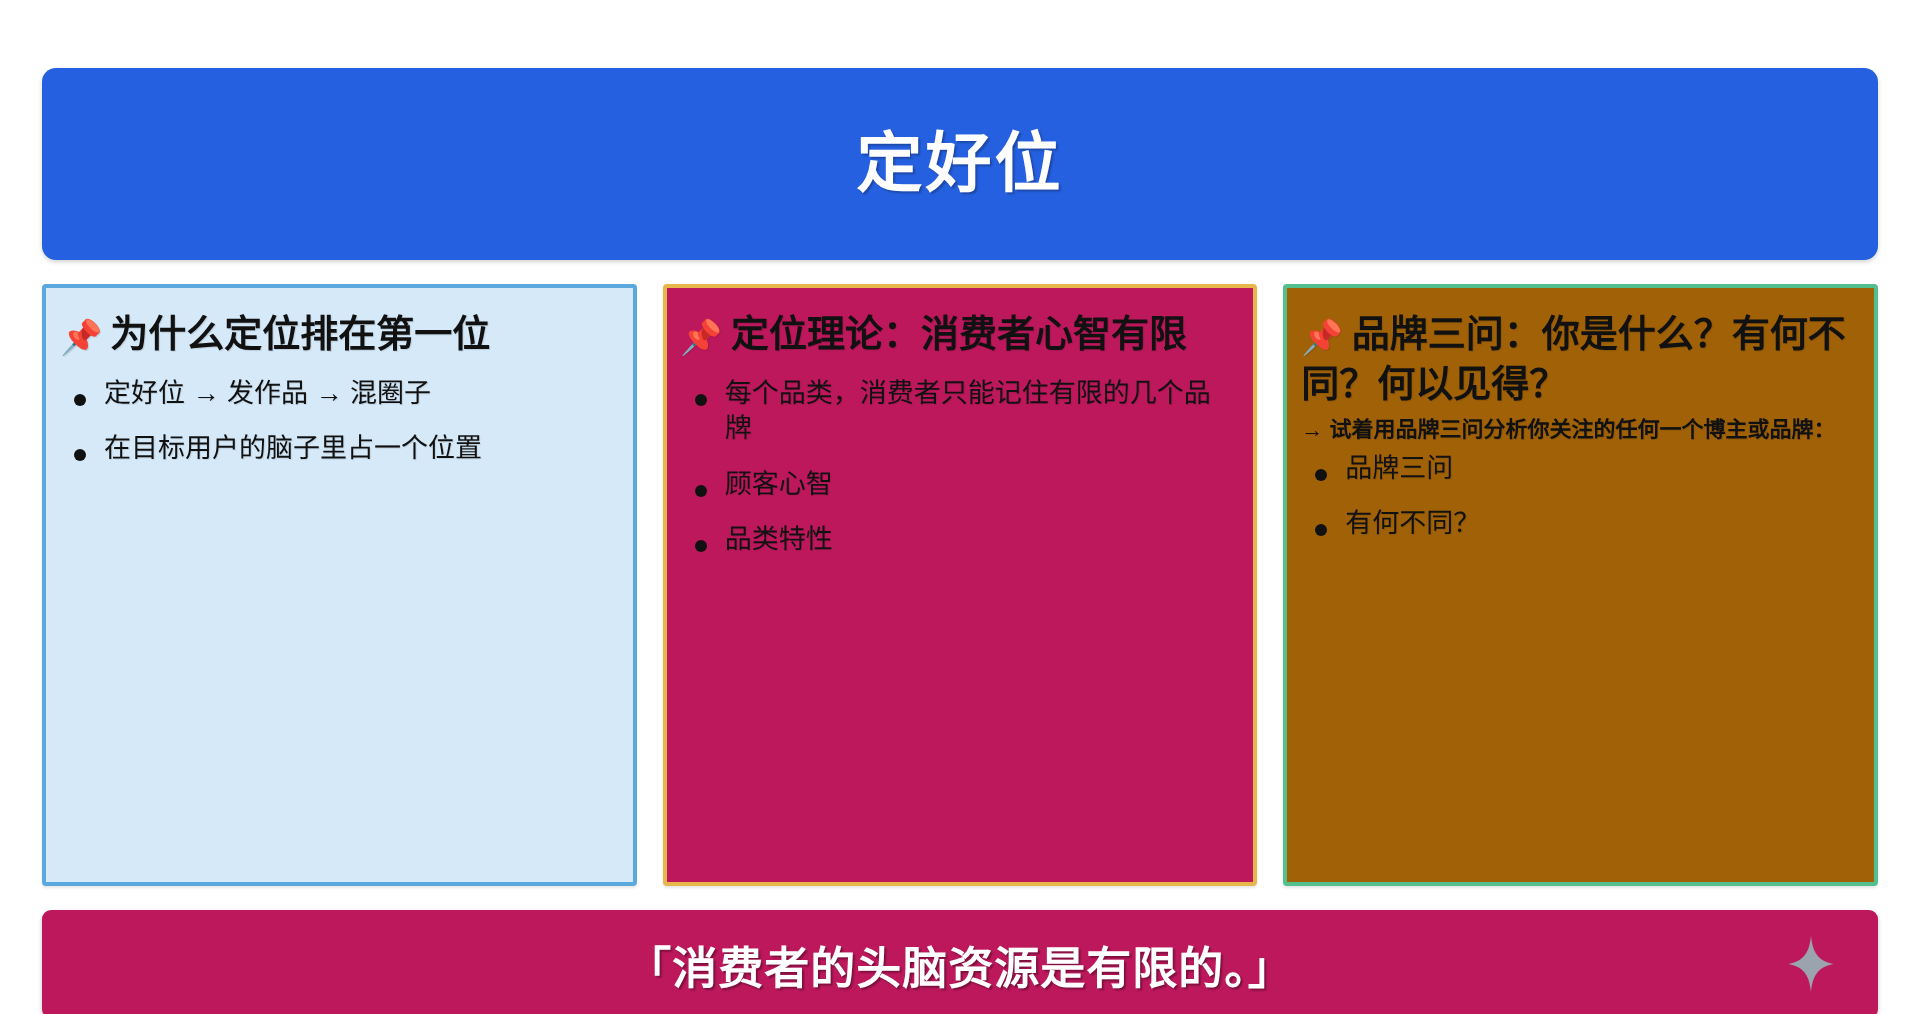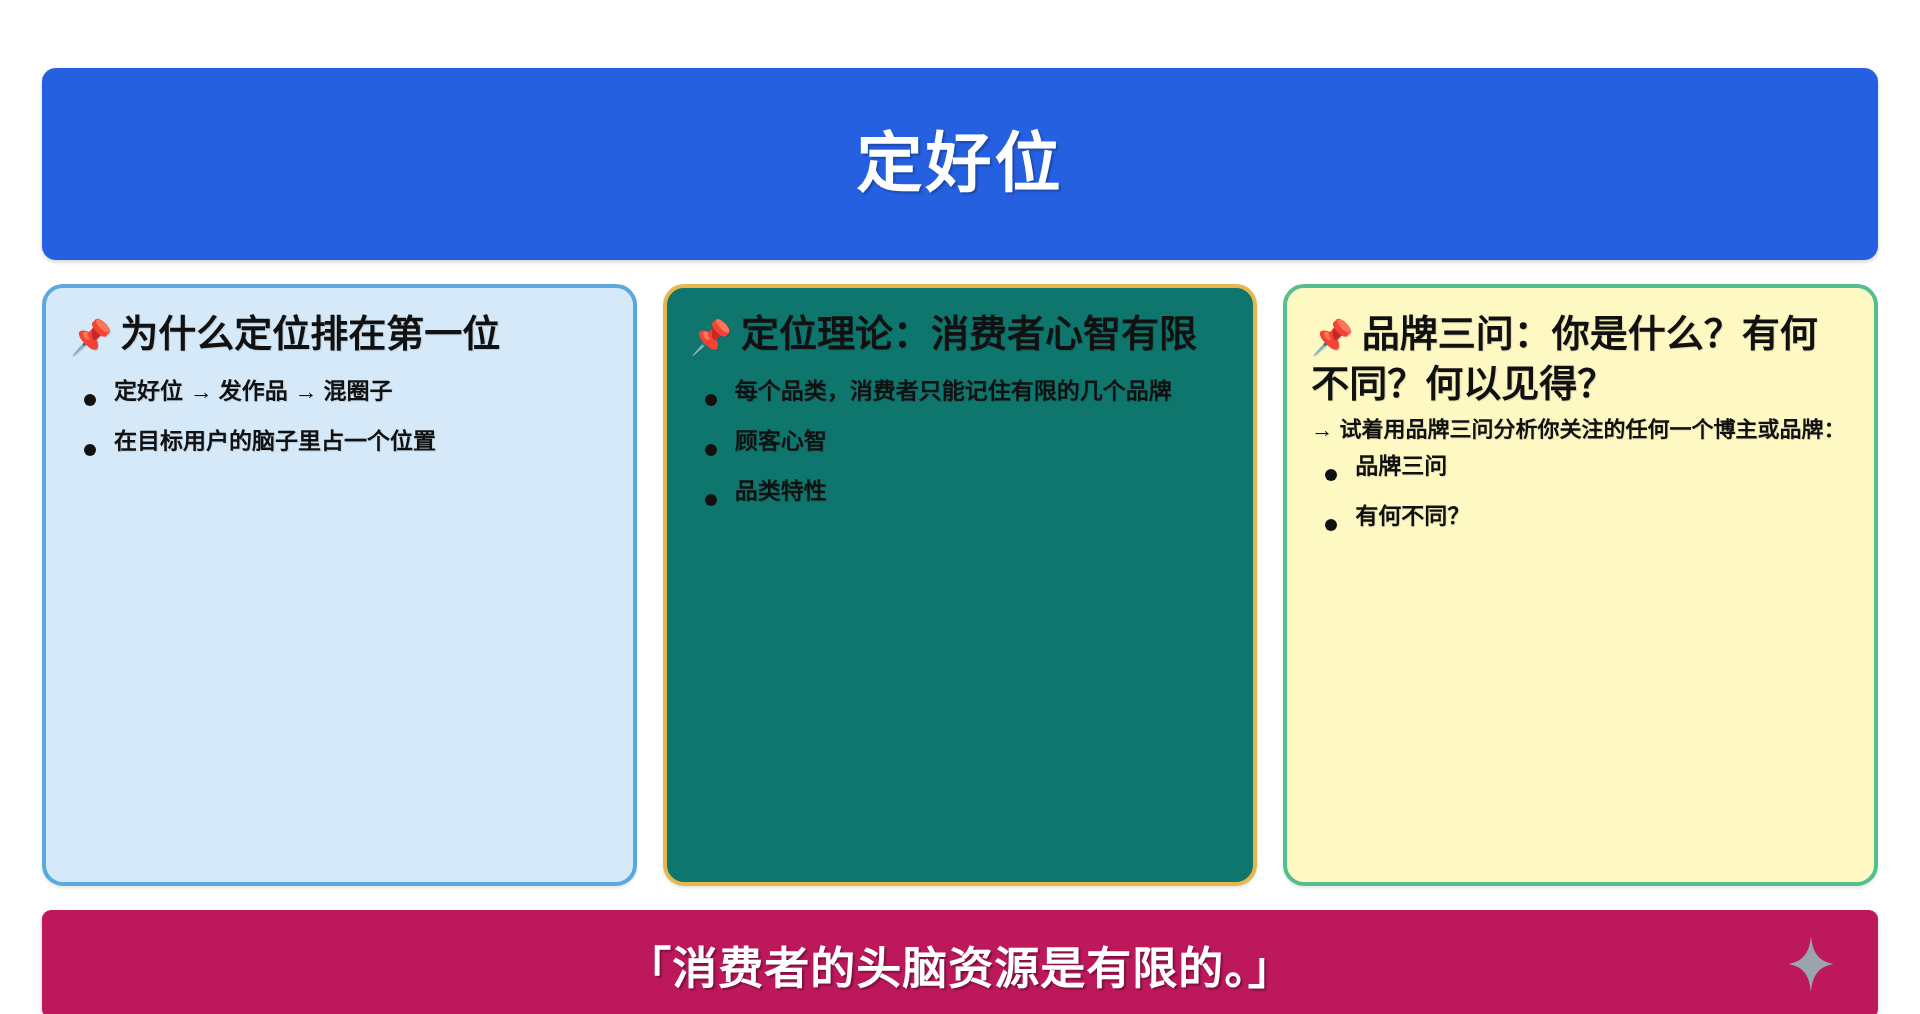--- a/index.html
+++ b/index.html
@@ -56,30 +56,30 @@
   
   .cards {
     flex: 1 1 auto;
     display: flex;
     gap: 26px;
     min-height: 0;
   }
 
   .card {
     flex: 1 1 0;
-    border-radius: 21px;
+    border-radius: 4px;
     border: 4px solid #0c4a6e;
-    padding: 22px 24px 20px 24px;
+    padding: 22px 24px 20px 14px;
     overflow: hidden;
     box-shadow: 0 2px 3px rgba(0,0,0,0.10);
   }
 
   .card.blue   { background: #d5e9f9; border-color: #5aa8dd; }
-  .card.amber  { background: #0f766e; border-color: #e7b74b; }
-  .card.green  { background: #fef9c3; border-color: #53be8e; }
+  .card.amber  { background: #be185d; border-color: #e7b74b; }
+  .card.green  { background: #a16207; border-color: #53be8e; }
 
   .card-title {
     font-size: 38px;
     font-weight: bold;
     color: #111111;
     line-height: 1.28;
     letter-spacing: 0px;
     margin-bottom: 8px;
     text-shadow: 1px 1px 1px rgba(0,0,0,0.12);
   }
@@ -101,22 +101,22 @@
 
   .bullets {
     list-style: none;
     margin-top: 16px;
   }
   .bullets.tight { margin-top: 6px; }
 
   .bullets li {
     position: relative;
     padding-left: 44px;
-    font-size: 23px;
-    font-weight: bold;
+    font-size: 27px;
+    font-weight: normal;
     color: #111111;
     line-height: 1.32;
     margin-bottom: 20px;
     text-shadow: 1px 1px 1px rgba(0,0,0,0.10);
   }
   .bullets li:last-child { margin-bottom: 0; }
   .bullets li::before {
     content: "";
     position: absolute;
     left: 14px;

